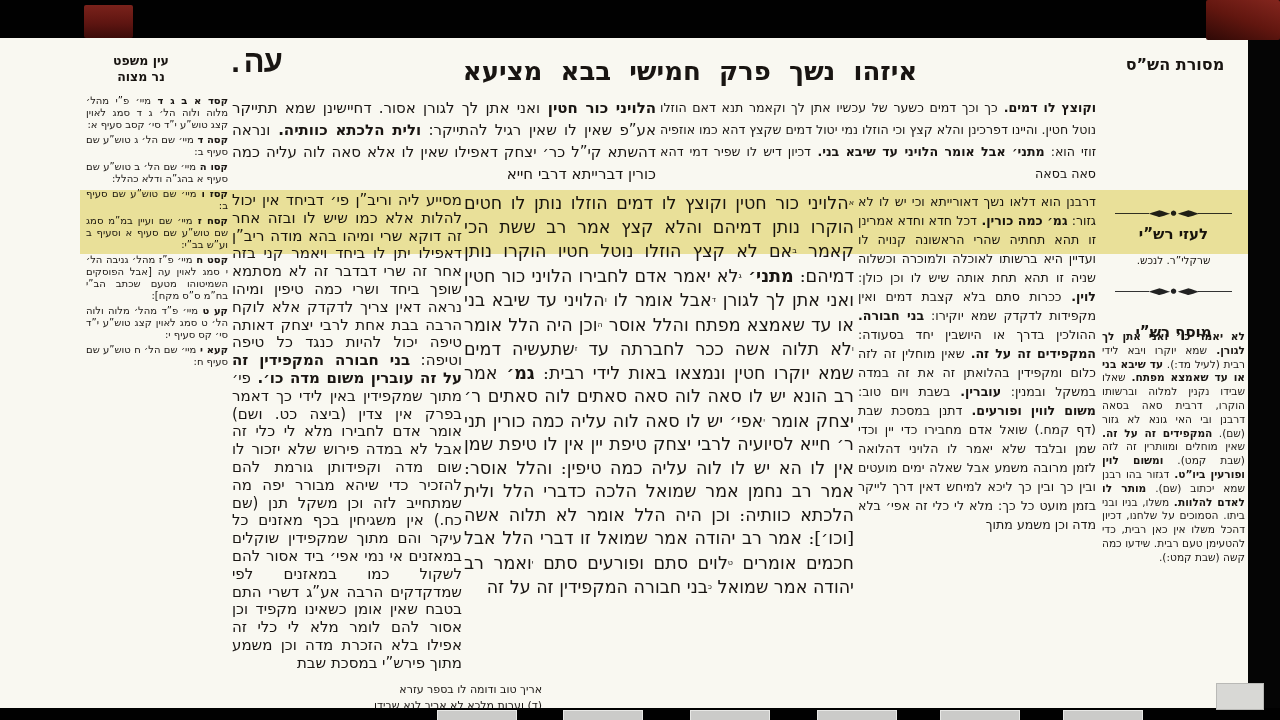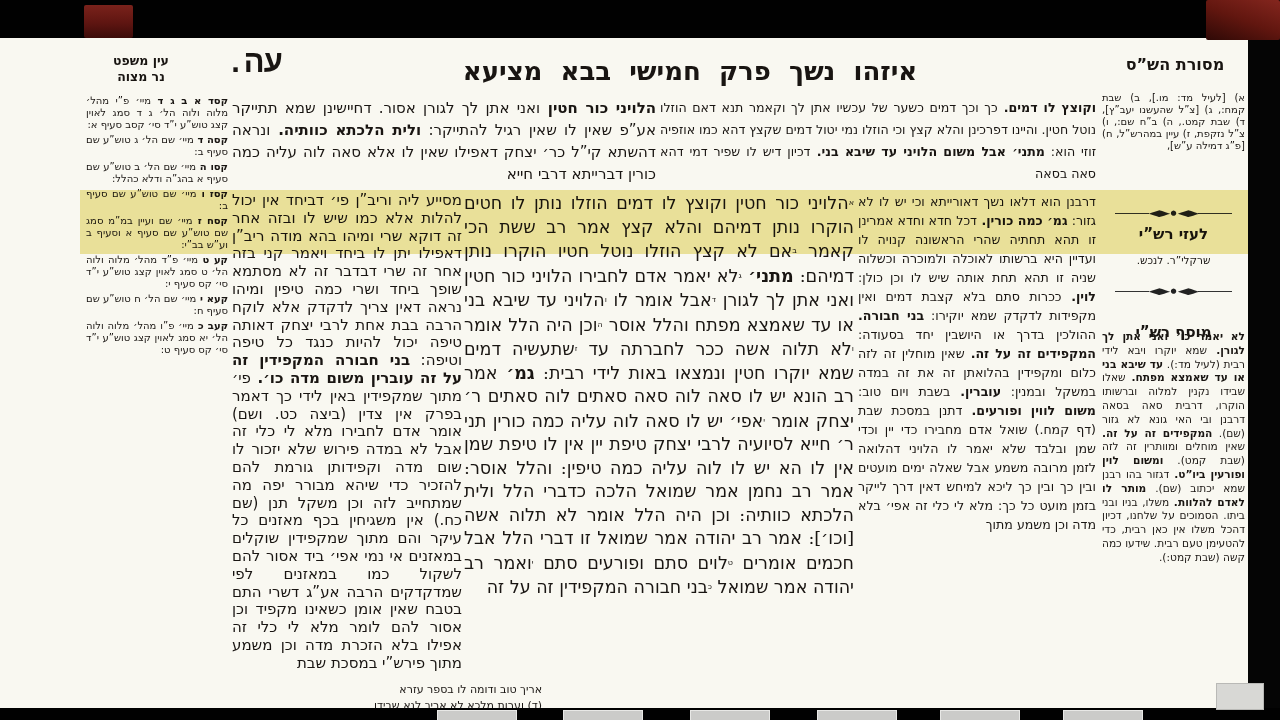--- a/index.html
+++ b/index.html
@@ -67,47 +67,46 @@
   <div class="blk pgnum" style="left:212px;top:46px;width:70px;font-family:Liberation Mono, monospace;">עה.</div>
   <div class="blk cent title" style="left:440px;top:56px;width:500px;">איזהו נשך פרק חמישי בבא מציעא</div>
   <div class="blk cent colhdr" style="left:1106px;top:57px;width:138px;font-size:16px;">מסורת הש”ס</div>
 
   <div class="blk small-col" style="left:86px;top:95px;width:142px;height:560px;">
       <div class="ein-entry"><span class="b">קסד א ב ג ד </span><span>מיי׳ פ”י מהל׳ מלוה ולוה הל׳ ג ד סמג לאוין קצג טוש”ע י”ד סי׳ קסב סעיף א:</span></div>
       <div class="ein-entry"><span class="b">קסה ד </span><span>מיי׳ שם הל׳ ג טוש”ע שם סעיף ב:</span></div>
       <div class="ein-entry"><span class="b">קסו ה </span><span>מיי׳ שם הל׳ ב טוש”ע שם סעיף א בהג”ה ודלא כהלל:</span></div>
       <div class="ein-entry"><span class="b">קסז ו </span><span>מיי׳ שם טוש”ע שם סעיף ב:</span></div>
       <div class="ein-entry"><span class="b">קסח ז </span><span>מיי׳ שם ועיין במ”מ סמג שם טוש”ע שם סעיף א וסעיף ב וע”ש בב”י:</span></div>
+      <div class="ein-entry"><span class="b">קסט ח </span><span>מיי׳ פ”ז מהל׳ גניבה הל׳ י סמג לאוין עה [אבל הפוסקים השמיטוהו מטעם שכתב הב”י בח”מ ס”ס מקח]:</span></div>
       <div class="ein-entry"><span class="b">קע ט </span><span>מיי׳ פ”ד מהל׳ מלוה ולוה הל׳ ט סמג לאוין קצג טוש”ע י”ד סי׳ קס סעיף י:</span></div>
       <div class="ein-entry"><span class="b">קעא י </span><span>מיי׳ שם הל׳ ח טוש”ע שם סעיף ח:</span></div>
-      <div class="ein-entry"><span class="b">קעב כ </span><span>מיי׳ פ”ו מהל׳ מלוה ולוה הל׳ יא סמג לאוין קצג טוש”ע י”ד סי׳ קס סעיף ט:</span></div>
     </div>
 
-  <div class="blk small-col just" style="left:1102px;top:92px;width:143px;height:104px;">א) [לעיל מד: מו.], ב) שבת קמח:, ג) [צ”ל שהעשנו יעב”ץ], ד) שבת קמט., ה) ב”ח שם:, ו) צ”ל נזקפת, ז) עיין במהרש”ל, ח) [פ”ג דמילה ע”ש],</div>
 
   <div class="orn" style="left:1102px;top:208px;width:143px;">
     <span class="ln"></span>
       <span class="dm">◆</span>
       <span class="ct">●</span>
       <span class="dm">◆</span>
       <span class="ln"></span>
   </div>
   <div class="blk cent colhdr" style="left:1102px;top:226px;width:143px;">לעזי רש”י</div>
   <div class="blk cent" style="left:1102px;top:254px;width:143px;font-size:10.5px;">שרקלי”ר. לנכש.</div>
   <div class="orn" style="left:1102px;top:286px;width:143px;">
     <span class="ln"></span>
       <span class="dm">◆</span>
       <span class="ct">●</span>
       <span class="dm">◆</span>
       <span class="ln"></span>
   </div>
   <div class="blk cent colhdr" style="left:1102px;top:306px;width:143px;margin-top:18px;">מוסף רש”י</div>
   <div class="blk just musaf-body" style="left:1102px;top:330px;width:143px;height:272px;"><span class="b">לא יאמר כו׳ ואני אתן לך לגורן. </span><span>שמא יוקרו ויבא לידי רבית (לעיל מד:). </span><span class="b">עד שיבא בני או עד שאמצא מפתח. </span><span>שאלו שבידו נקנין למלוה וברשותו הוקרו, דרבית סאה בסאה דרבנן ובי האי גונא לא גזור (שם). </span><span class="b">המקפידים זה על זה. </span><span>שאין מוחלים ומוותרין זה לזה (שבת קמט). </span><span class="b">ומשום לוין ופורעין ביו”ט. </span><span>דגזור בהו רבנן שמא יכתוב (שם). </span><span class="b">מותר לו לאדם להלוות. </span><span>משלו, בניו ובני ביתו. הסמוכים על שלחנו, דכיון דהכל משלו אין כאן רבית, כדי להטעימן טעם רבית. שידעו כמה קשה (שבת קמט:).</span></div>
 
-  <div class="blk just rashi rw" style="left:660px;top:97px;width:436px;height:92px;"><span class="b">וקוצץ לו דמים. </span><span>כך וכך דמים כשער של עכשיו אתן לך וקאמר תנא דאם הוזלו נוטל חטין. והיינו דפרכינן והלא קצץ וכי הוזלו נמי יטול דמים שקצץ דהא כמו אוזפיה זוזי הוא: </span><span class="b">מתני׳ אבל משום הלויני עד שיבא בני. </span><span>דכיון דיש לו שפיר דמי דהא סאה בסאה</span></div>
+  <div class="blk just rashi rw" style="left:660px;top:97px;width:436px;height:92px;"><span class="b">וקוצץ לו דמים. </span><span>כך וכך דמים כשער של עכשיו אתן לך וקאמר תנא דאם הוזלו נוטל חטין. והיינו דפרכינן והלא קצץ וכי הוזלו נמי יטול דמים שקצץ דהא כמו אוזפיה זוזי הוא: </span><span class="b">מתני׳ אבל אומר הלויני עד שיבא בני. </span><span>דכיון דיש לו שפיר דמי דהא סאה בסאה</span></div>
   <div class="blk just rashi rn" style="left:858px;top:192px;width:238px;height:517px;"><span>דרבנן הוא דלאו נשך דאורייתא וכי יש לו לא גזור: </span><span class="b">גמ׳ כמה כורין. </span><span>דכל חדא וחדא אמרינן זו תהא תחתיה שהרי הראשונה קנויה לו ועדיין היא ברשותו לאוכלה ולמוכרה וכשלוה שניה זו תהא תחת אותה שיש לו וכן כולן: </span><span class="b">לוין. </span><span>ככרות סתם בלא קצבת דמים ואין מקפידות לדקדק שמא יוקירו: </span><span class="b">בני חבורה. </span><span>ההולכין בדרך או היושבין יחד בסעודה: </span><span class="b">המקפידים זה על זה. </span><span>שאין מוחלין זה לזה כלום ומקפידין בהלואתן זה את זה במדה במשקל ובמנין: </span><span class="b">עוברין. </span><span>בשבת ויום טוב: </span><span class="b">משום לווין ופורעים. </span><span>דתנן במסכת שבת (דף קמח.) שואל אדם מחבירו כדי יין וכדי שמן ובלבד שלא יאמר לו הלויני דהלואה לזמן מרובה משמע אבל שאלה ימים מועטים ובין כך ובין כך ליכא למיחש דאין דרך לייקר בזמן מועט כל כך: מלא לי כלי זה אפי׳ בלא מדה וכן משמע מתוך</span></div>
 
   <div class="blk just tos tw" style="left:232px;top:97px;width:424px;height:92px;"><span class="b">הלויני כור חטין </span><span>ואני אתן לך לגורן אסור. דחיישינן שמא תתייקר אע”פ שאין לו שאין רגיל להתייקר: </span><span class="b">ולית הלכתא כוותיה. </span><span>ונראה דהשתא קי”ל כר׳ יצחק דאפילו שאין לו אלא סאה לוה עליה כמה כורין דברייתא דרבי חייא</span></div>
   <div class="blk just tos tn" style="left:232px;top:192px;width:230px;height:515px;"><span>מסייע ליה וריב”ן פי׳ דביחד אין יכול להלות אלא כמו שיש לו ובזה אחר זה דוקא שרי ומיהו בהא מודה ריב”ן דאפילו יתן לו ביחד ויאמר קני בזה אחר זה שרי דבדבר זה לא מסתמא שופך ביחד ושרי כמה טיפין ומיהו נראה דאין צריך לדקדק אלא לוקח הרבה בבת אחת לרבי יצחק דאותה טיפה יכול להיות כנגד כל טיפה וטיפה: </span><span class="b">בני חבורה המקפידין זה על זה עוברין משום מדה כו׳. </span><span>פי׳ מתוך שמקפידין באין לידי כך דאמר בפרק אין צדין (ביצה כט. ושם) אומר אדם לחבירו מלא לי כלי זה אבל לא במדה פירוש שלא יזכור לו שום מדה וקפידותן גורמת להם להזכיר כדי שיהא מבורר יפה מה שמתחייב לזה וכן משקל תנן (שם כח.) אין משגיחין בכף מאזנים כל עיקר והם מתוך שמקפידין שוקלים במאזנים אי נמי אפי׳ ביד אסור להם לשקול כמו במאזנים לפי שמדקדקים הרבה אע”ג דשרי התם בטבח שאין אומן כשאינו מקפיד וכן אסור להם לומר מלא לי כלי זה אפילו בלא הזכרת מדה וכן משמע מתוך פירש”י במסכת שבת</span></div>
 
   <div class="blk just gemara" style="left:464px;top:191px;width:390px;height:519px;"><span class="sup">א</span><span>הלויני כור חטין וקוצץ לו דמים הוזלו נותן לו חטים הוקרו נותן דמיהם והלא קצץ אמר רב ששת הכי קאמר </span><span class="sup">ב</span><span>אם לא קצץ הוזלו נוטל חטיו הוקרו נותן דמיהם: </span><span class="b">מתני׳ </span><span class="sup">ג</span><span>לא יאמר אדם לחבירו הלויני כור חטין ואני אתן לך לגורן </span><span class="sup">ד</span><span>אבל אומר לו </span><span class="sup">ו</span><span>הלויני עד שיבא בני או עד שאמצא מפתח והלל אוסר </span><span class="sup">ה</span><span>וכן היה הלל אומר </span><span class="sup">ו</span><span>לא תלוה אשה ככר לחברתה עד </span><span class="sup">ז</span><span>שתעשיה דמים שמא יוקרו חטין ונמצאו באות לידי רבית: </span><span class="b">גמ׳ </span><span>אמר רב הונא יש לו סאה לוה סאה סאתים לוה סאתים ר׳ יצחק אומר </span><span class="sup">י</span><span>אפי׳ יש לו סאה לוה עליה כמה כורין תני ר׳ חייא לסיועיה לרבי יצחק טיפת יין אין לו טיפת שמן אין לו הא יש לו לוה עליה כמה טיפין: והלל אוסר: אמר רב נחמן אמר שמואל הלכה כדברי הלל ולית הלכתא כוותיה: וכן היה הלל אומר לא תלוה אשה [וכו׳]: אמר רב יהודה אמר שמואל זו דברי הלל אבל חכמים אומרים </span><span class="sup">ט</span><span>לוים סתם ופורעים סתם </span><span class="sup">י</span><span>ואמר רב יהודה אמר שמואל </span><span class="sup">כ</span><span>בני חבורה המקפידין זה על זה</span></div>
 
   <div class="blk frag" style="left:374px;top:682px;width:168px;height:28px;">
     <div>אריך טוב ודומה לו בספר עזרא</div>
     <div>(ד) וערות מלכא לא אריך לנא שבידו</div>

